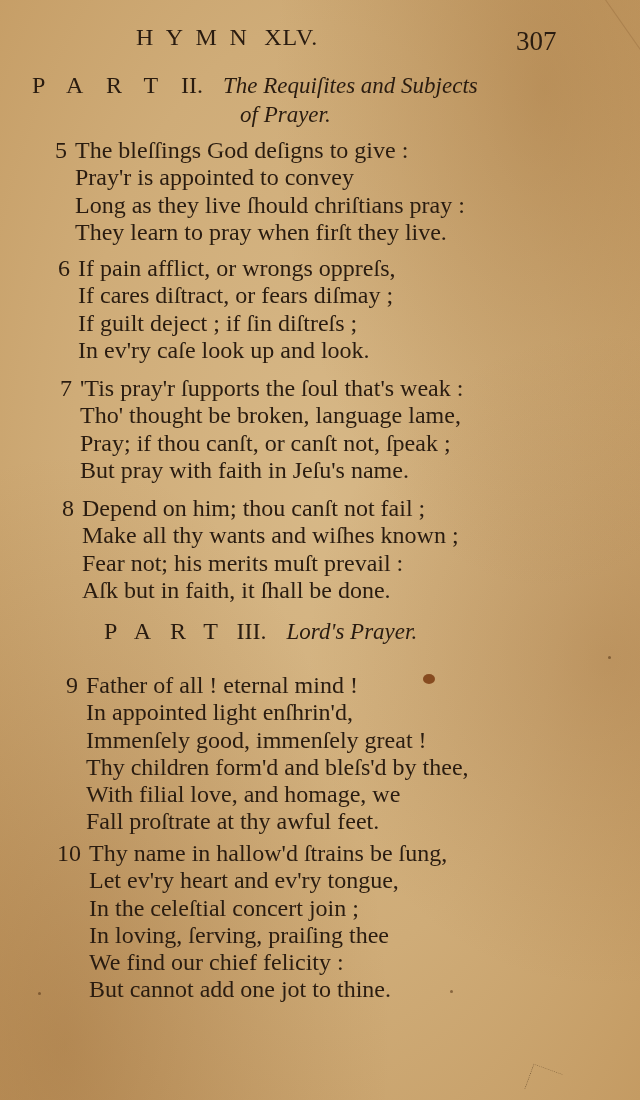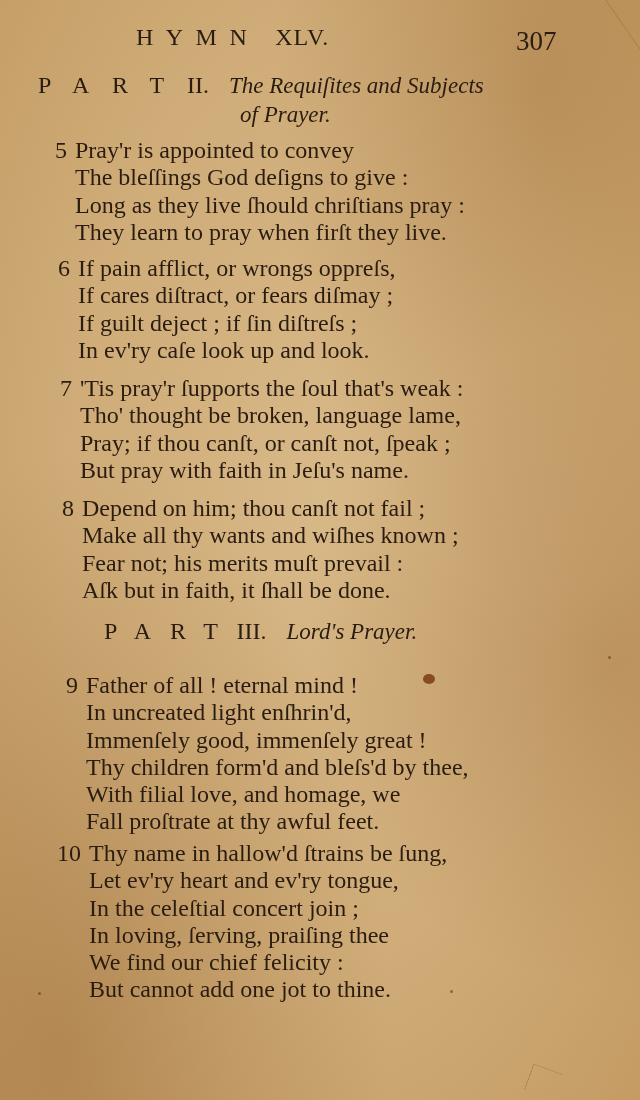--- a/index.html
+++ b/index.html
@@ -36,21 +36,21 @@
     }
     .running-head {
       position: absolute;
       top: 24px;
       left: 136px;
       font-size: 24px;
       letter-spacing: 0.52em;
     }
     .running-head .roman {
       letter-spacing: 0.04em;
-      margin-left: 16px;
+      margin-left: 5px;
     }
     .page-number {
       position: absolute;
       top: 26px;
       left: 516px;
       font-size: 27px;
     }
     .part-heading {
       position: absolute;
       font-size: 24px;
@@ -59,21 +59,21 @@
     .part-heading .part-word {
       letter-spacing: 0.95em;
     }
     .part-heading .part-num {
       margin-right: 14px;
     }
     .part-heading .part-title {
       font-style: italic;
       font-size: 23px;
     }
-    .part2 { top: 72px; left: 38px; }
+    .part2 { top: 72px; left: 32px; }
     .part2-cont {
       position: absolute;
       top: 102px;
       left: 240px;
       font-style: italic;
       font-size: 23px;
       text-align: right;
     }
     .part3 { top: 618px; left: 104px; text-align: center; }
     .part3 .part-word { letter-spacing: 0.78em; }
@@ -144,22 +144,22 @@
   <div class="page-number">307</div>
 
   <div class="part-heading part2">
     <span class="part-word">PART</span><span class="part-num">II.</span>
     <span class="part-title">The Requiſites and Subjects</span>
   </div>
   <div class="part2-cont">of Prayer.</div>
 
   <div class="stanza s5">
     <span class="num">5</span>
+    <span class="line">The bleſſings God deſigns to give :</span>
     <span class="line">Pray'r is appointed to convey</span>
-    <span class="line">The bleſſings God deſigns to give :</span>
     <span class="line">Long as they live ſhould chriſtians pray :</span>
     <span class="line">They learn to pray  when firſt they live.</span>
   </div>
 
   <div class="stanza s6">
     <span class="num">6</span>
     <span class="line">If pain afflict, or wrongs oppreſs,</span>
     <span class="line">If cares diſtract, or fears diſmay ;</span>
     <span class="line">If guilt deject ; if ſin diſtreſs ;</span>
     <span class="line">In ev'ry caſe look up and look.</span>
@@ -184,21 +184,21 @@
   <div class="part-heading part3">
     <span class="part-word">PART</span><span class="part-num">III.</span>
     <span class="part-title">Lord's Prayer.</span>
   </div>
 
   <div class="stain"></div>
 
   <div class="stanza s9">
     <span class="num">9</span>
     <span class="line">Father of all !  eternal mind !</span>
-    <span class="line">In uncreated light enſhrin'd,</span>
+    <span class="line">In appointed light enſhrin'd,</span>
     <span class="line">Immenſely good, immenſely great !</span>
     <span class="line">Thy children form'd and bleſs'd by thee,</span>
     <span class="line"><span>With filial </span><span class="it">love</span><span>, and </span><span class="it">homage</span><span>, we</span></span>
     <span class="line">Fall proſtrate at thy awful feet.</span>
   </div>
 
   <div class="stanza s10">
     <span class="num">10</span>
     <span class="line">Thy name in hallow'd ſtrains be ſung,</span>
     <span class="line">Let ev'ry heart and ev'ry tongue,</span>

